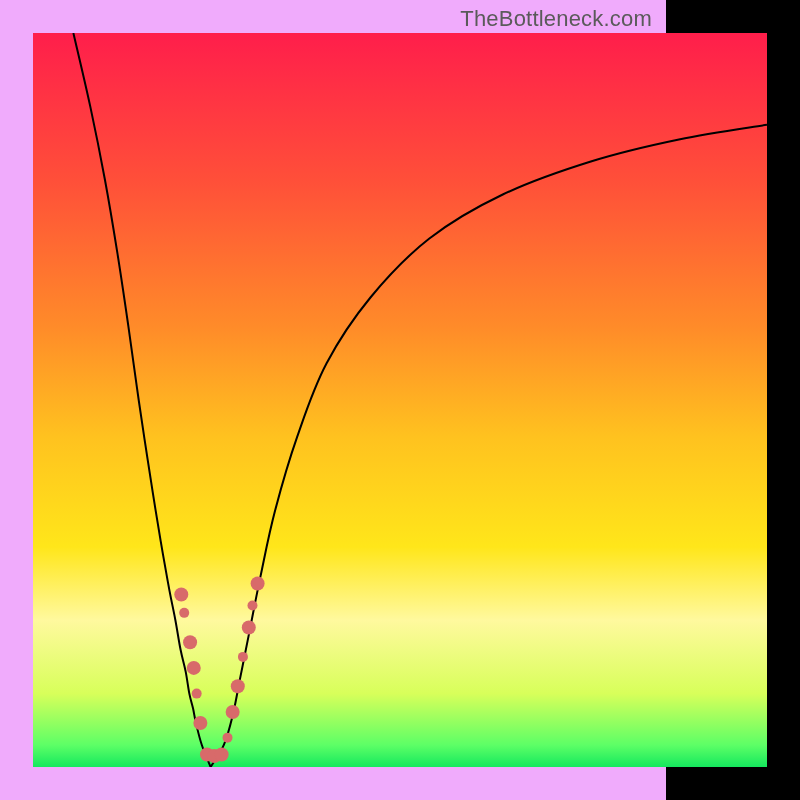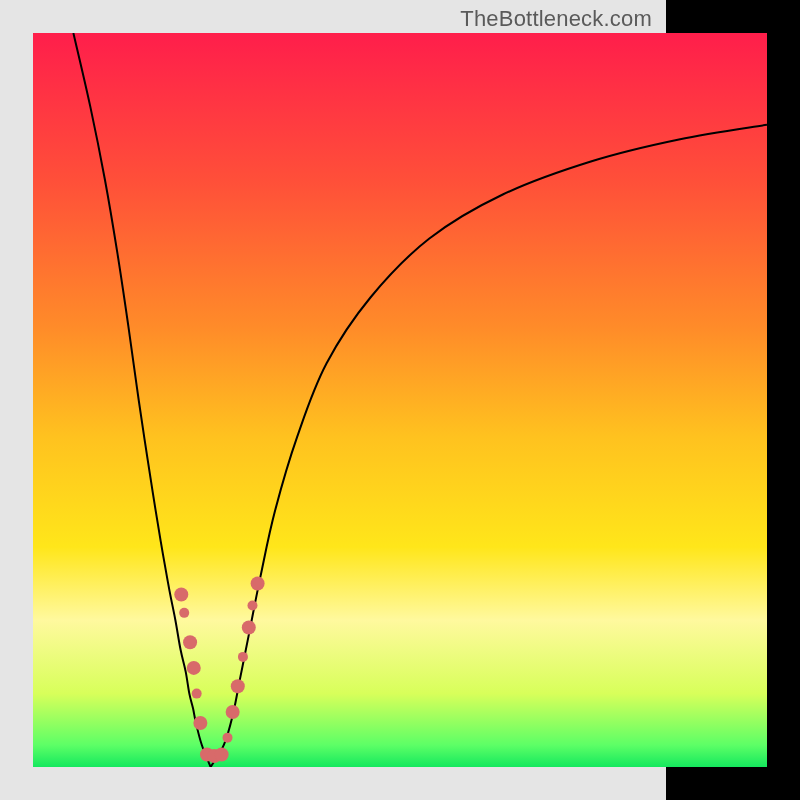--- a/index.html
+++ b/index.html
@@ -10,21 +10,21 @@
     overflow: hidden;
     background: #000;
     font-family: Arial, Helvetica, sans-serif;
   }
   .frame {
     position: absolute;
     left: 0;
     top: 0;
     width: 666px;
     height: 800px;
-    background: #e5e5e5;
+    background: #f0abfc;
   }
   .watermark {
     position: absolute;
     top: 6px;
     right: 14px;
     color: #5a5a5a;
     font-size: 22px;
     font-weight: 400;
     letter-spacing: 0.2px;
     z-index: 10;

